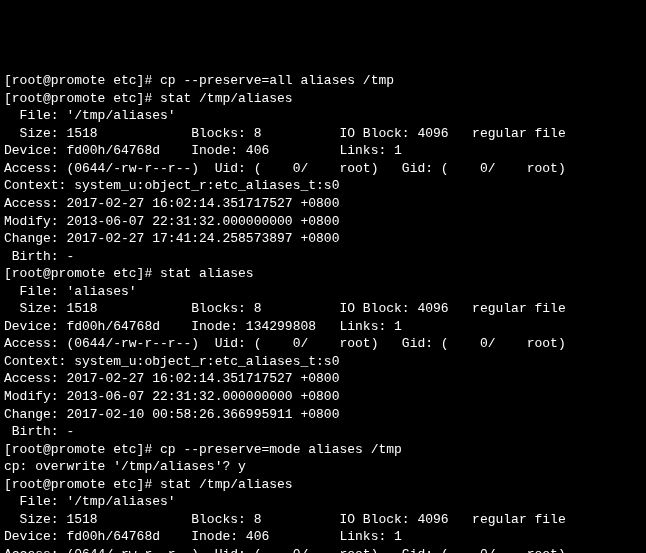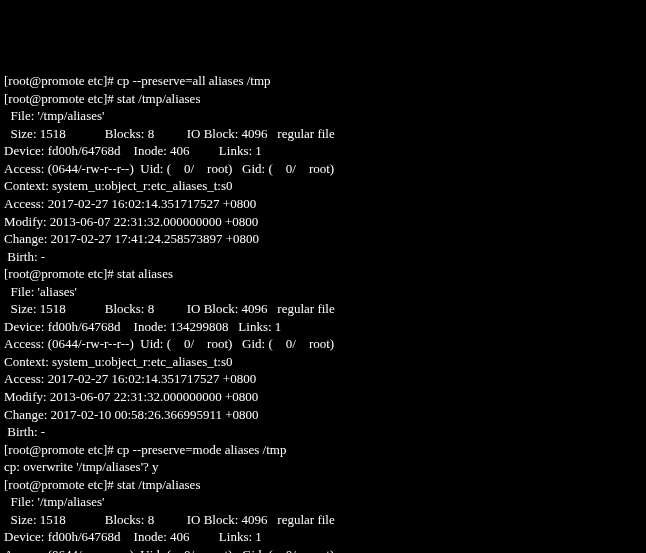--- a/index.html
+++ b/index.html
@@ -8,21 +8,21 @@
       color: #fff;
       font-family: "Courier New", Courier, monospace;
       font-size: 13px;
       line-height: 1.35;
       padding: 2px 4px;
       width: 646px;
       white-space: pre;
       overflow: hidden;
     }
     .terminal { white-space: pre; }
-    .line { white-space: pre; font-family: Liberation Serif, serif; }
+    .line { white-space: pre; }
   </style>
 </head>
 <body>
 
 
 
 <div class="terminal"><div class="line">[root@promote etc]# cp --preserve=all aliases /tmp</div><div class="line">[root@promote etc]# stat /tmp/aliases</div><div class="line">  File: '/tmp/aliases'</div><div class="line">  Size: 1518            Blocks: 8          IO Block: 4096   regular file</div><div class="line">Device: fd00h/64768d    Inode: 406         Links: 1</div><div class="line">Access: (0644/-rw-r--r--)  Uid: (    0/    root)   Gid: (    0/    root)</div><div class="line">Context: system_u:object_r:etc_aliases_t:s0</div><div class="line">Access: 2017-02-27 16:02:14.351717527 +0800</div><div class="line">Modify: 2013-06-07 22:31:32.000000000 +0800</div><div class="line">Change: 2017-02-27 17:41:24.258573897 +0800</div><div class="line"> Birth: -</div><div class="line">[root@promote etc]# stat aliases</div><div class="line">  File: 'aliases'</div><div class="line">  Size: 1518            Blocks: 8          IO Block: 4096   regular file</div><div class="line">Device: fd00h/64768d    Inode: 134299808   Links: 1</div><div class="line">Access: (0644/-rw-r--r--)  Uid: (    0/    root)   Gid: (    0/    root)</div><div class="line">Context: system_u:object_r:etc_aliases_t:s0</div><div class="line">Access: 2017-02-27 16:02:14.351717527 +0800</div><div class="line">Modify: 2013-06-07 22:31:32.000000000 +0800</div><div class="line">Change: 2017-02-10 00:58:26.366995911 +0800</div><div class="line"> Birth: -</div><div class="line">[root@promote etc]# cp --preserve=mode aliases /tmp</div><div class="line">cp: overwrite '/tmp/aliases'? y</div><div class="line">[root@promote etc]# stat /tmp/aliases</div><div class="line">  File: '/tmp/aliases'</div><div class="line">  Size: 1518            Blocks: 8          IO Block: 4096   regular file</div><div class="line">Device: fd00h/64768d    Inode: 406         Links: 1</div><div class="line">Access: (0644/-rw-r--r--)  Uid: (    0/    root)   Gid: (    0/    root)</div></div>
 
 
 

